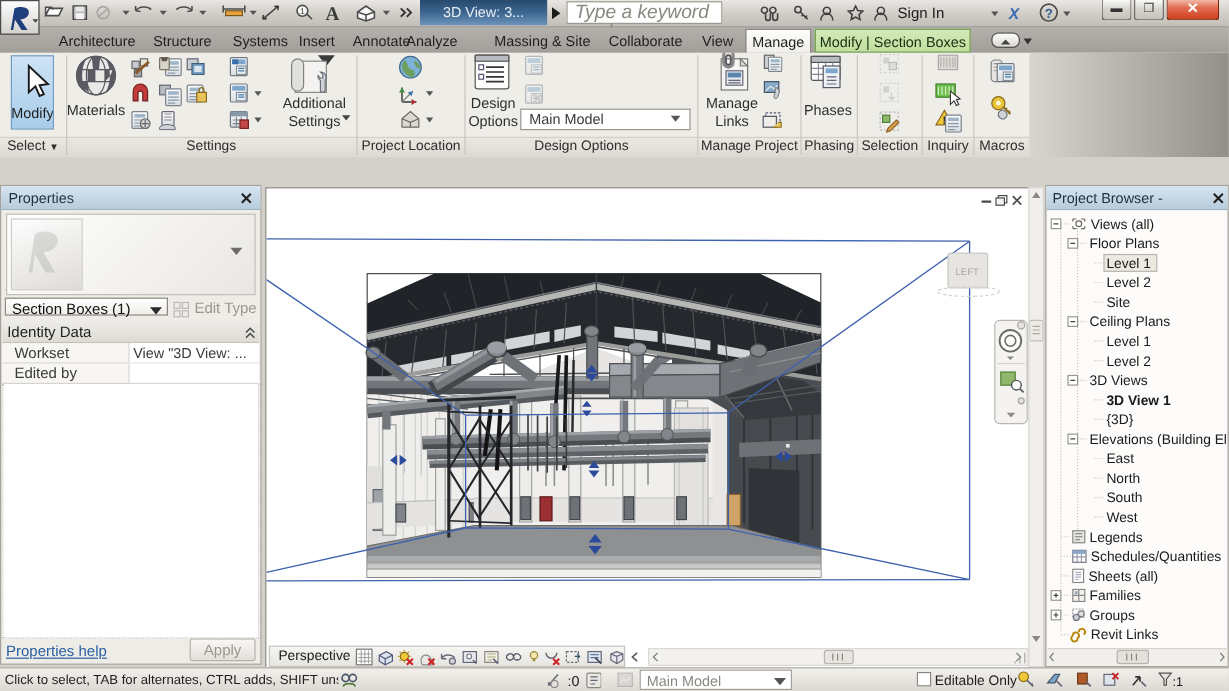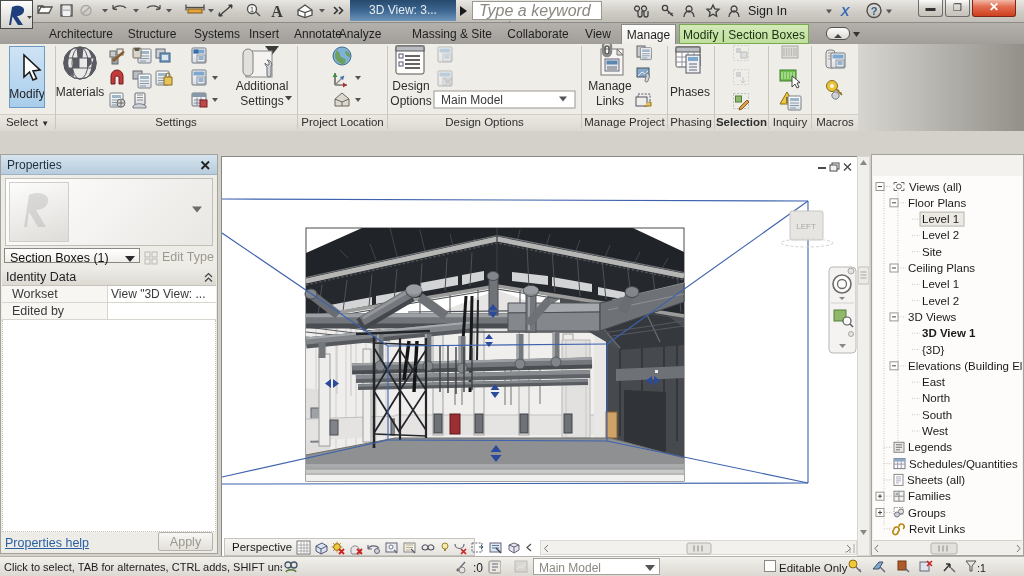--- a/index.html
+++ b/index.html
@@ -153,21 +153,21 @@
 </div>
 <div class="abs" id="ribbon">
 
 <div class="abs" style="left:0;top:70px;width:858px;height:17px;background:linear-gradient(#ebe8e2,#ddd9d2);border-top:1px solid #d2cfc8;"></div>
 <div class="ribtext abs" style="left:0;top:72px;width:55px;">Select&nbsp;<span style="font-size:8px;">▼</span></div>
 <div class="ribtext abs" style="left:55px;top:72px;width:242px;">Settings</div>
 <div class="ribtext abs" style="left:298px;top:72px;width:89px;">Project Location</div>
 <div class="ribtext abs" style="left:388px;top:72px;width:193px;">Design Options</div>
 <div class="ribtext abs" style="left:582px;top:72px;width:85px;">Manage Project</div>
 <div class="ribtext abs" style="left:668px;top:72px;width:46px;">Phasing</div>
-<div class="ribtext abs" style="left:715px;top:72px;width:53px;font-weight:bold;">Selection</div>
+<div class="ribtext abs" style="left:715px;top:72px;width:53px;">Selection</div>
 <div class="ribtext abs" style="left:769px;top:72px;width:42px;">Inquiry</div>
 <div class="ribtext abs" style="left:812px;top:72px;width:46px;">Macros</div>
 <div class="psep" style="left:55px;"></div>
     <div class="psep" style="left:297px;"></div>
 <div class="psep" style="left:387px;"></div>
     <div class="psep" style="left:581px;"></div>
 <div class="psep" style="left:667px;"></div>
     <div class="psep" style="left:714px;"></div>
 <div class="psep" style="left:768px;"></div>
     <div class="psep" style="left:811px;"></div>
@@ -687,21 +687,21 @@
   <path d="M831 303 h23" stroke="#d4d2ce"></path>
   <rect x="834" y="310" width="12" height="11" fill="#8fb86a" stroke="#55803a"></rect>
   <circle cx="847" cy="321" r="4" fill="#fdfdfb" stroke="#55585c" stroke-width="1.2"></circle>
   <path d="M850 324 l3 3" stroke="#55585c" stroke-width="1.4"></path>
   <circle cx="851" cy="334" r="2.5" fill="#e4e2de" stroke="#a9a7a3"></circle>
   <path d="M839 344 h7 l-3.5 4 Z" fill="#8a8884"></path>
  </g>
 
 </svg>
 
-<div class="abs" style="left:2px;top:381px;width:251px;height:18px;background:linear-gradient(#f6f5f2,#e6e4df);border:1px solid #c6c4bf;">
+<div class="abs" style="left:2px;top:381px;width:297px;height:18px;background:linear-gradient(#f6f5f2,#e6e4df);border:1px solid #c6c4bf;">
  <span style="position:absolute;left:7px;top:2px;font-size:11.5px;color:#1a1a1a;">Perspective</span>
  <svg class="abs" style="left:68px;top:1px" width="246" height="16">
   <g transform="translate(4,1)">
           <rect width="13" height="13" fill="#fff" stroke="#777"></rect>
           <path d="M1 4 h11 M1 7 h11 M1 10 h11 M4 1 v11 M7 1 v11 M10 1 v11" stroke="#999" stroke-width="0.8"></path>
         </g>
   <g transform="translate(21,1)">
           <polygon points="2,5 8,2 13,5 13,10 7,13 2,10" fill="#d8e4f0" stroke="#557"></polygon>
           <path d="M2 5 L7 8 L13 5 M7 8 V13" fill="none" stroke="#557"></path>
         </g>
@@ -773,20 +773,26 @@
 </div>
 <div class="abs" id="vsb">
  <svg width="11" height="398">
   <path d="M2 8 L5.5 3 L9 8 Z" fill="#8a8882"></path>
   <rect x="0" y="110" width="11" height="17" fill="#eceae5" stroke="#c2c0bb" rx="1"></rect>
   <path d="M2.5 115 h6 M2.5 118 h6 M2.5 121 h6" stroke="#a9a7a2" stroke-width="1"></path>
   <path d="M2 373 L5.5 378 L9 373 Z" fill="#8a8882"></path>
  </svg>
 </div>
 <div class="abs" id="browser">
+ <div class="abs" style="left:0;top:0;width:151px;height:20px;background:linear-gradient(#d6e4ef,#b7ccdc);border-bottom:1px solid #9eb4c6;">
+  <span style="font-size:12px;color:#1f2f3f;position:absolute;left:5px;top:3px;">Project Browser -</span>
+  <svg class="abs" style="left:138px;top:5px" width="11" height="11">
+        <path d="M1.5 1.5 L9 9 M9 1.5 L1.5 9" stroke="#222" stroke-width="1.8"></path>
+      </svg>
+ </div>
  <div class="abs" style="left:1px;top:21px;width:149px;height:364px;background:#fdfcfa;overflow:hidden;" id="tree"><svg width="149" height="364" font-family="Liberation Sans,sans-serif">
         <path d="M11 12 V350" stroke="#c9c6c0" stroke-width="1" stroke-dasharray="1 1.5"></path>
         <path d="M25 14 V268" stroke="#c9c6c0" stroke-width="1" stroke-dasharray="1 1.5"></path>
         <path d="M11 10.5 h8" stroke="#c9c6c0" stroke-width="1" stroke-dasharray="1 1.5"></path>
         <rect x="3" y="6.5" width="8" height="8" fill="#fff" stroke="#9a978f"></rect>
         <path d="M5 10.5 h4" stroke="#444"></path>
         <g stroke="#6a6864" fill="none">
           <path d="M21 6.5 h3 M21 6.5 v2 M28 6.5 h3 M31 6.5 v2 M21 14.5 h3 M21 12.5 v2 M28 14.5 h3 M31 12.5 v2"></path>
           <circle cx="26" cy="10.5" r="2.4"></circle>
         </g>

